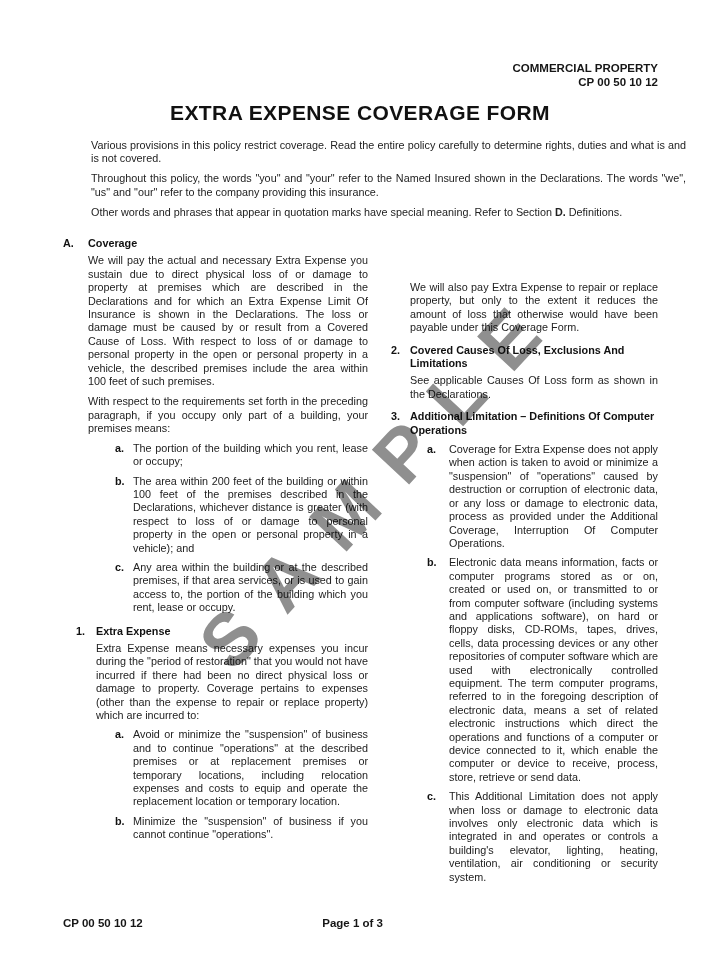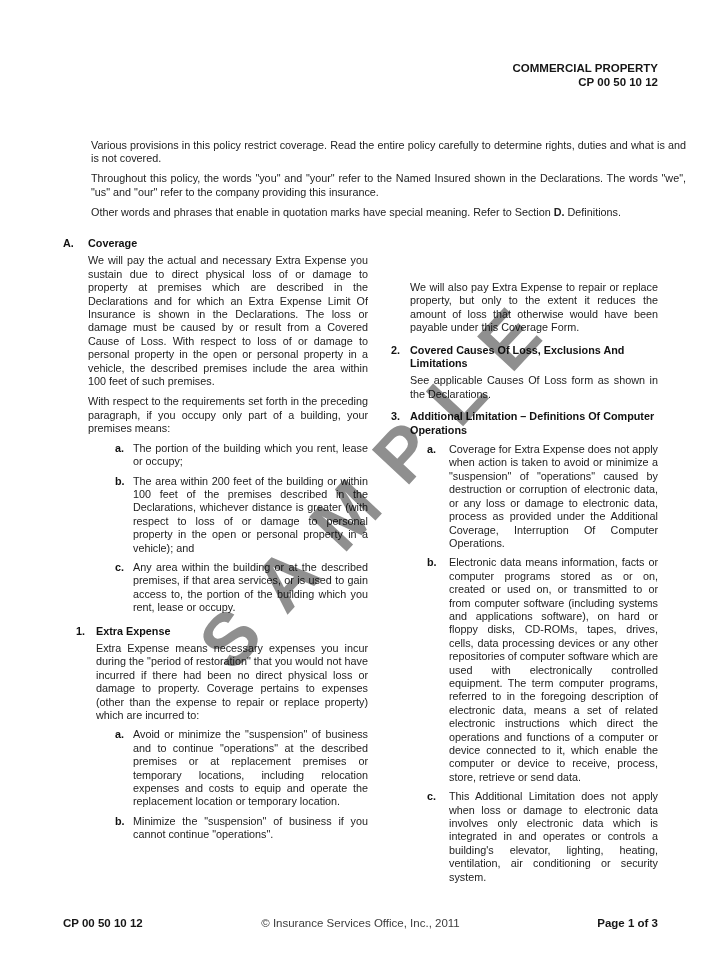--- a/index.html
+++ b/index.html
@@ -60,25 +60,26 @@
 </head>
 <body>
 
 <div class="page">
 
   <div class="hdr">
     <div>COMMERCIAL PROPERTY</div>
     <div>CP 00 50 10 12</div>
   </div>
 
+  <div class="doc-title">EXTRA EXPENSE COVERAGE FORM</div>
 
   <div class="intro">
     <p>Various provisions in this policy restrict coverage. Read the entire policy carefully to determine rights, duties and what is and is not covered.</p>
     <p>Throughout this policy, the words "you" and "your" refer to the Named Insured shown in the Declarations. The words "we", "us" and "our" refer to the company providing this insurance.</p>
-    <p><span>Other words and phrases that enable in quotation marks have special meaning. Refer to Section </span><b>D.</b><span> Definitions.</span></p>
+    <p><span>Other words and phrases that appear in quotation marks have special meaning. Refer to Section </span><b>D.</b><span> Definitions.</span></p>
   </div>
 
   <div class="columns">
 
     <div class="col-left">
       <div class="sec-h">
         <span class="lbl">A.</span>
         <span>Coverage</span>
       </div>
       <div class="a-body">
@@ -143,17 +144,16 @@
         <span class="txt">This Additional Limitation does not apply when loss or damage to electronic data involves only electronic data which is integrated in and operates or controls a building's elevator, lighting, heating, ventilation, air conditioning or security system.</span>
       </div>
     </div>
 
   </div>
 
   <div class="watermark">SAMPLE</div>
 
   <div class="footer">
     <div class="f-left">CP 00 50 10 12</div>
-    <div class="f-center">© Insurance Services Office, Inc., 2011</div>
     <div class="f-right">Page 1 of 3</div>
   </div>
 
 </div>
 
 </body></html>

